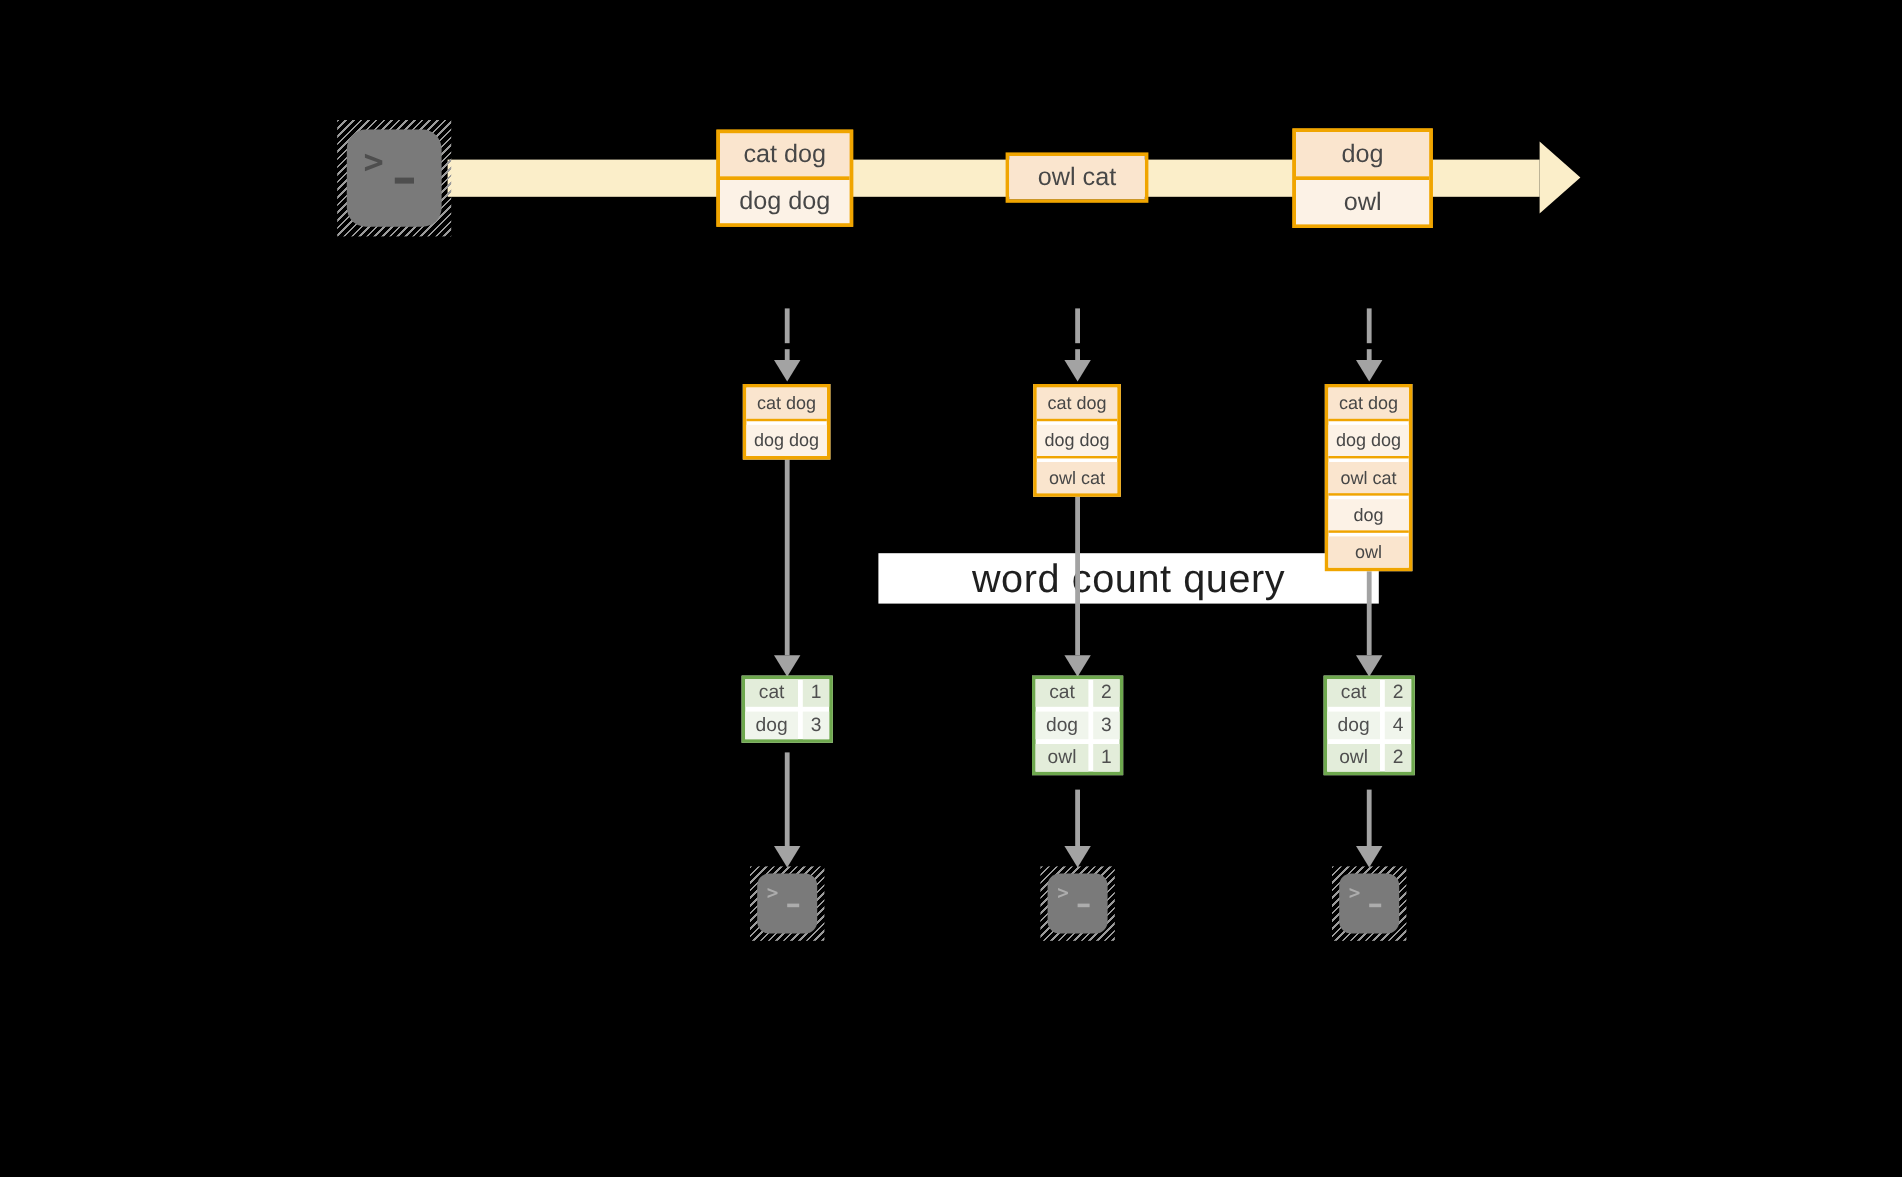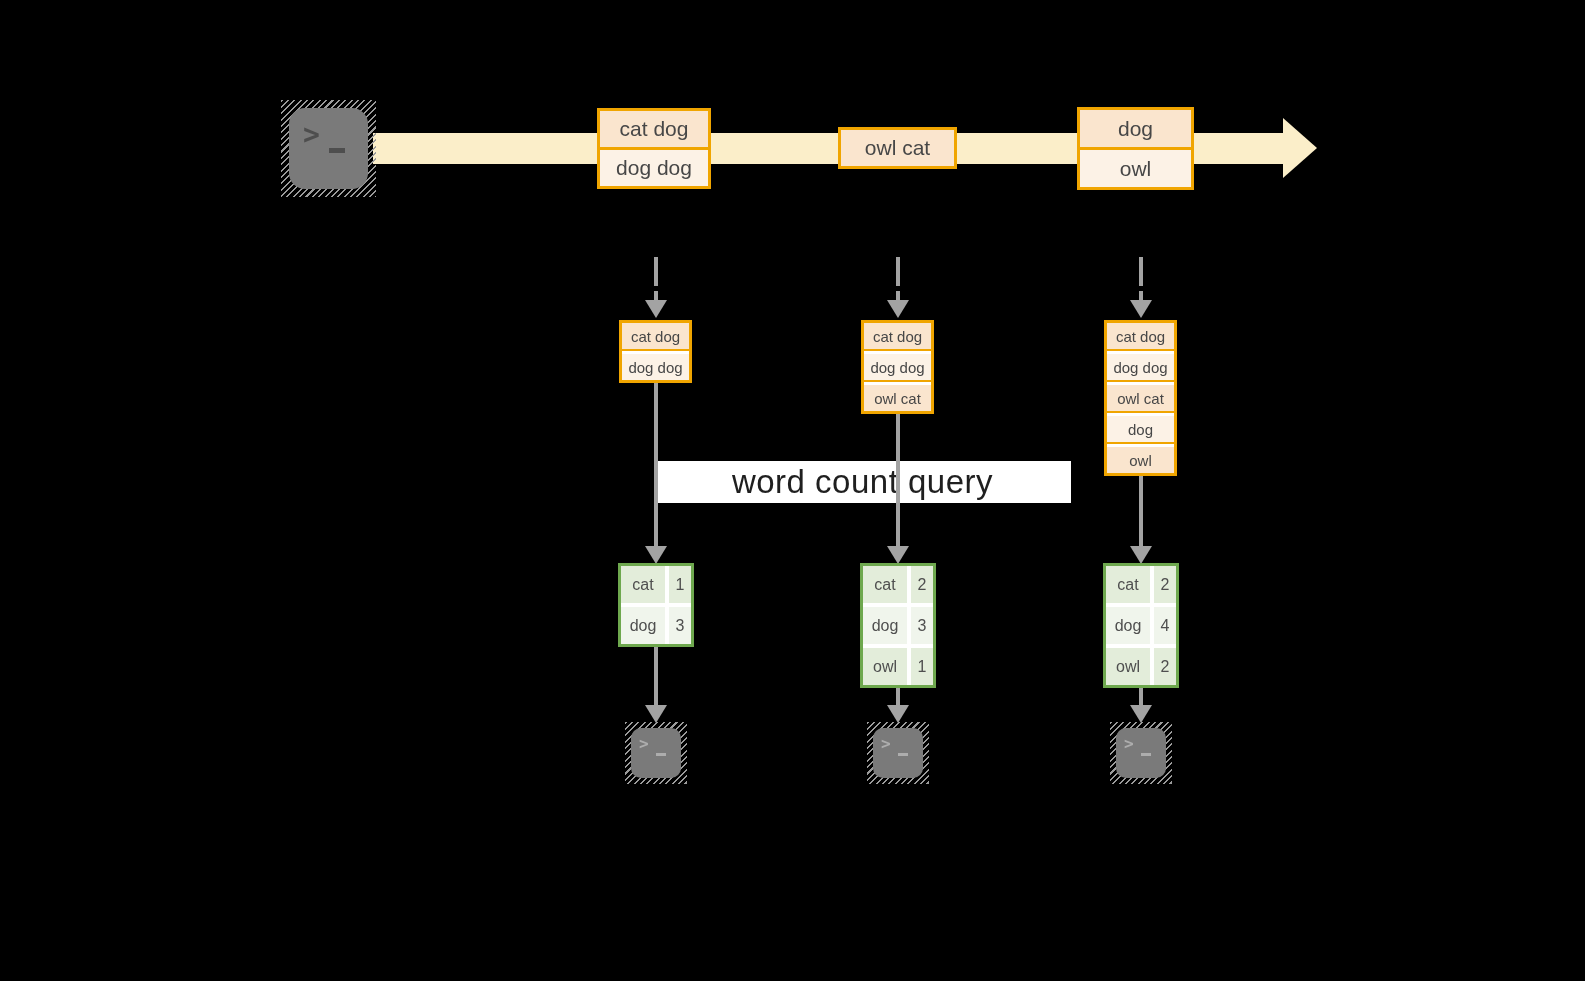--- a/index.html
+++ b/index.html
@@ -41,21 +41,21 @@
   }
   .stack-row.alt{background:var(--peach-light);}
   .stack-row:last-child{border-bottom:none; margin-bottom:0;}
 
   
   .ctable{
     border:3px solid var(--green); background:#fff; z-index:10; box-sizing:border-box;
     display:grid; grid-template-columns:44px 22px; gap:4px;
   }
   .tcell{
-    height:37px; display:flex;align-items:center;justify-content:center;
+    height:23px; display:flex;align-items:center;justify-content:center;
     font-size:16px; color:#4F4F4F; background:var(--green-dark);
   }
   .tcell.alt{background:var(--green-light);}
 
   
   .qband{
     background:var(--qbg); z-index:4; display:flex;align-items:center;justify-content:center;
     font-size:33px; font-weight:300; color:var(--qtext); letter-spacing:0.5px;
   }
 
@@ -82,21 +82,21 @@
   <div class="abs band" style="left:373px; top:133px; width:910px; height:31px;"></div>
   <div class="abs band-head" style="left:1283px; top:118px;"></div>
 
   <div class="abs term big" style="left:281px; top:100px; width:95px; height:97px;">
     <div class="term-inner">
       <span class="prompt">&gt;</span>
       <span class="cursor"></span>
     </div>
   </div>
 
-  <div class="abs qband" style="left:654px; top:461px; width:417px; height:42px;">
+  <div class="abs qband" style="left:732px; top:461px; width:417px; height:42px;">
     <span>word count query</span>
   </div>
 
 <div class="abs batch" style="left: 597px; top: 108px; width: 114px;">
       <div class="batch-row" style="height: 36px;">cat dog</div>
       <div class="batch-row alt" style="height: 36px;">dog dog</div>
     </div>
     <div class="abs batch" style="left: 838px; top: 127px; width: 119px;">
       <div class="batch-row" style="height: 36px;">owl cat</div>
     </div>

